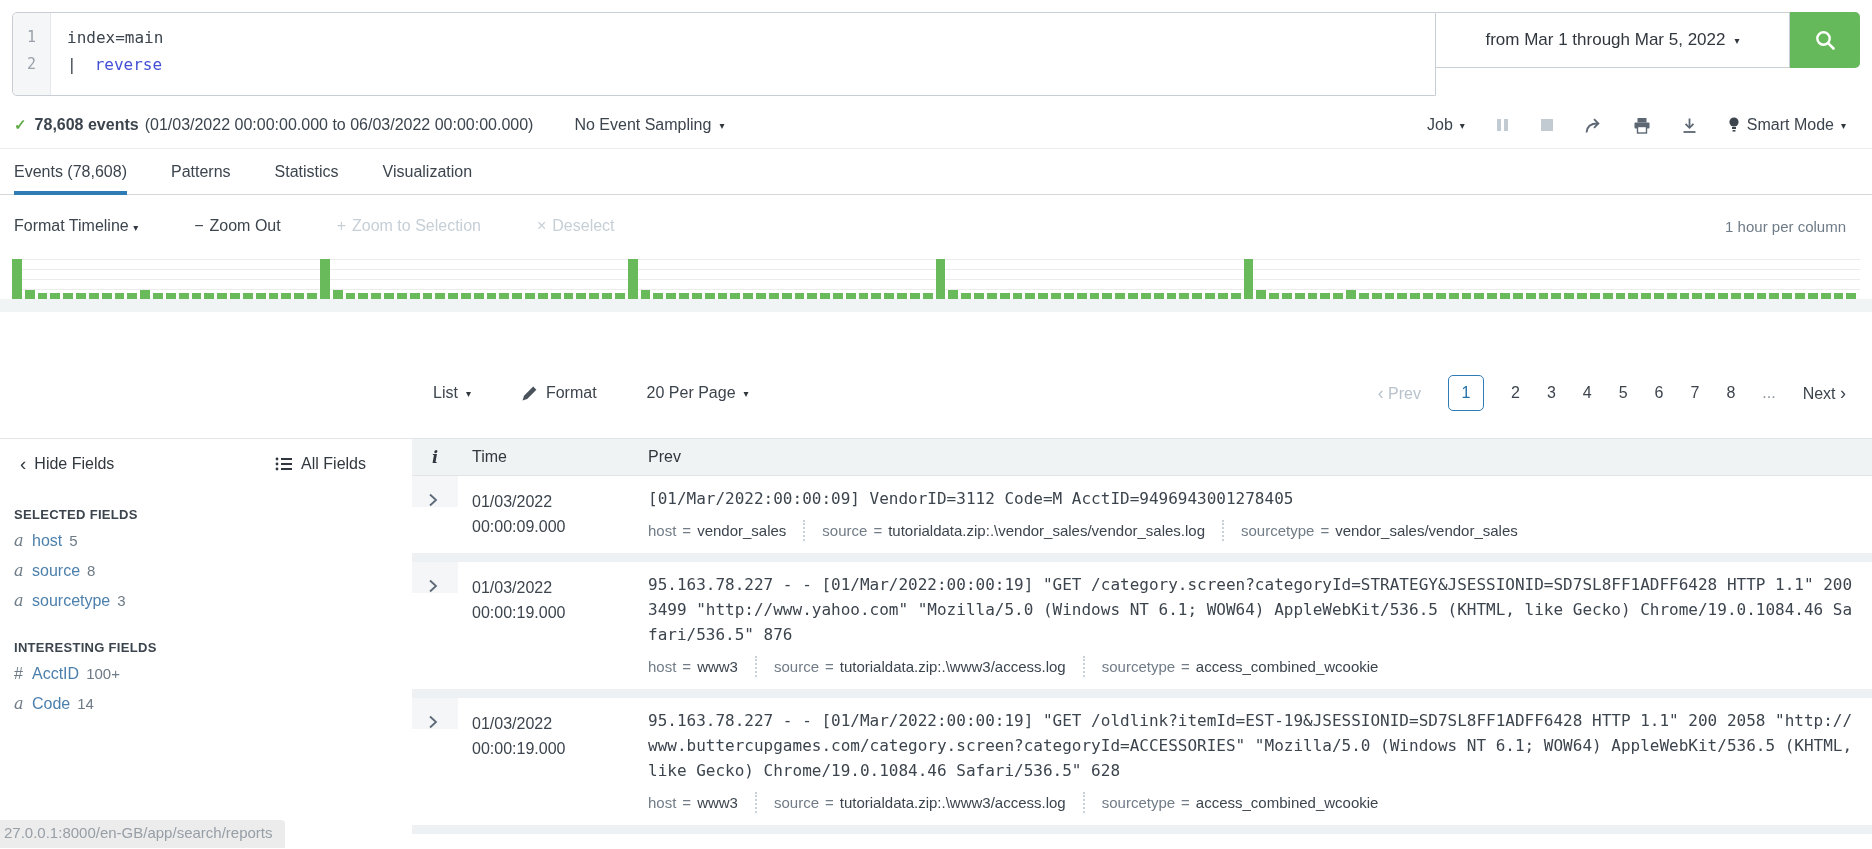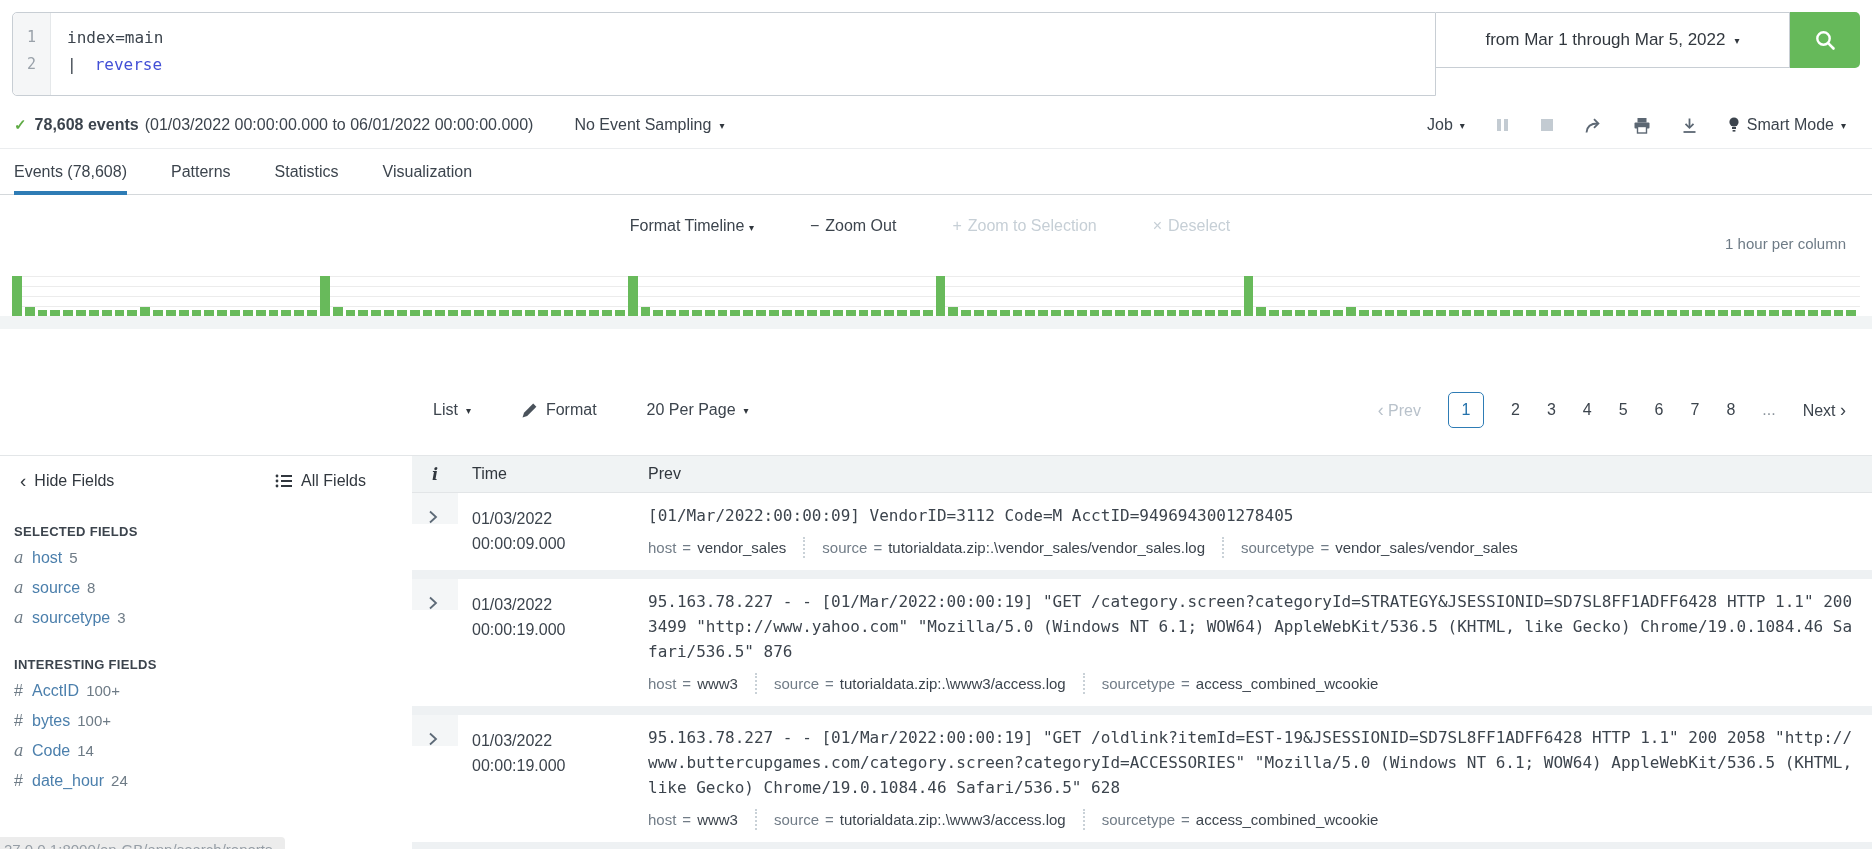--- a/index.html
+++ b/index.html
@@ -29,21 +29,21 @@
   .job-tools { margin-left:auto; display:flex; align-items:center; gap:30px; }
   .job-tools .tool { display:flex; align-items:center; gap:7px; cursor:pointer; }
   .icon-btn { background:none; border:none; cursor:pointer; display:flex; align-items:center; }
 
   
   .tabs { display:flex; gap:44px; padding:0 14px; border-top:1px solid #ebedef; border-bottom:1px solid #d4d8db; height:47px; align-items:stretch; }
   .tab { display:flex; align-items:center; font-size:16px; color:#3c444d; position:relative; cursor:pointer; }
   .tab.active::after { content:""; position:absolute; left:0; right:0; bottom:-1px; height:4px; background:#2e7cb5; }
 
   
-  .tl-controls { display:flex; align-items:center; padding:22px 26px 10px 14px; font-size:16px;flex-direction:column; }
+  .tl-controls { display:flex; align-items:center; padding:22px 26px 10px 14px; font-size:16px; }
   .tl-left { display:flex; gap:56px; align-items:center; }
   .tl-btn { cursor:pointer; color:#3c444d; }
   .tl-btn .pfx { margin-right:6px; }
   .tl-btn.disabled { color:#c6cfd6; cursor:default; }
   .tl-scale { margin-left:auto; color:#6e7b86; font-size:15px; }
   .tl-chart { height:46px; margin:8px 12px 0 12px; display:flex; align-items:flex-end;
     background:repeating-linear-gradient(to top, #fff 0 9px, #ececec 9px 10px); }
   .tbar { flex:1; margin-right:3px; background:#68ba5b; }
   .tl-axis { height:13px; background:#f1f4f5; margin:0; }
 
@@ -120,21 +120,21 @@
           <circle cx="10.5" cy="10.5" r="6.2" fill="none" stroke="#fff" stroke-width="2.4"></circle>
           <line x1="15.2" y1="15.2" x2="20.5" y2="20.5" stroke="#fff" stroke-width="2.6" stroke-linecap="round"></line>
         </svg>
     </span>
   </button>
 </div>
 
 <div class="info-row">
   <span class="check">✓</span>
   <span class="evcount">78,608 events</span>
-  <span class="evrange">(01/03/2022 00:00:00.000 to 06/01/2022 00:00:00.000)</span>
+  <span class="evrange">(01/03/2022 00:00:00.000 to 06/03/2022 00:00:00.000)</span>
   <span class="sampling">
     <span>No Event Sampling</span>
     <span class="caret">▾</span>
   </span>
   <div class="job-tools">
     <span class="tool">
       <span>Job</span>
       <span class="caret">▾</span>
     </span>
     <button class="icon-btn">
@@ -416,23 +416,21 @@
     </div>
     <div class="f-title">SELECTED FIELDS</div>
     <div id="selectedFields">
         <div class="f-item"><span class="f-type ital">a</span><span class="f-name">host</span><span class="f-count">5</span></div>
         <div class="f-item"><span class="f-type ital">a</span><span class="f-name">source</span><span class="f-count">8</span></div>
         <div class="f-item"><span class="f-type ital">a</span><span class="f-name">sourcetype</span><span class="f-count">3</span></div>
       </div>
     <div class="f-title">INTERESTING FIELDS</div>
     <div id="interestingFields">
         <div class="f-item"><span class="f-type">#</span><span class="f-name">AcctID</span><span class="f-count">100+</span></div>
-        <div class="f-item"><span class="f-type">#</span><span class="f-name">bytes</span><span class="f-count">100+</span></div>
         <div class="f-item"><span class="f-type ital">a</span><span class="f-name">Code</span><span class="f-count">14</span></div>
-        <div class="f-item"><span class="f-type">#</span><span class="f-name">date_hour</span><span class="f-count">24</span></div>
       </div>
     <div class="status-tip">27.0.0.1:8000/en-GB/app/search/reports</div>
   </div>
 
   <div class="etable">
     <div class="t-head">
       <div class="h-i">i</div>
       <div class="h-time">Time</div>
       <div class="h-event">Prev</div>
     </div>

